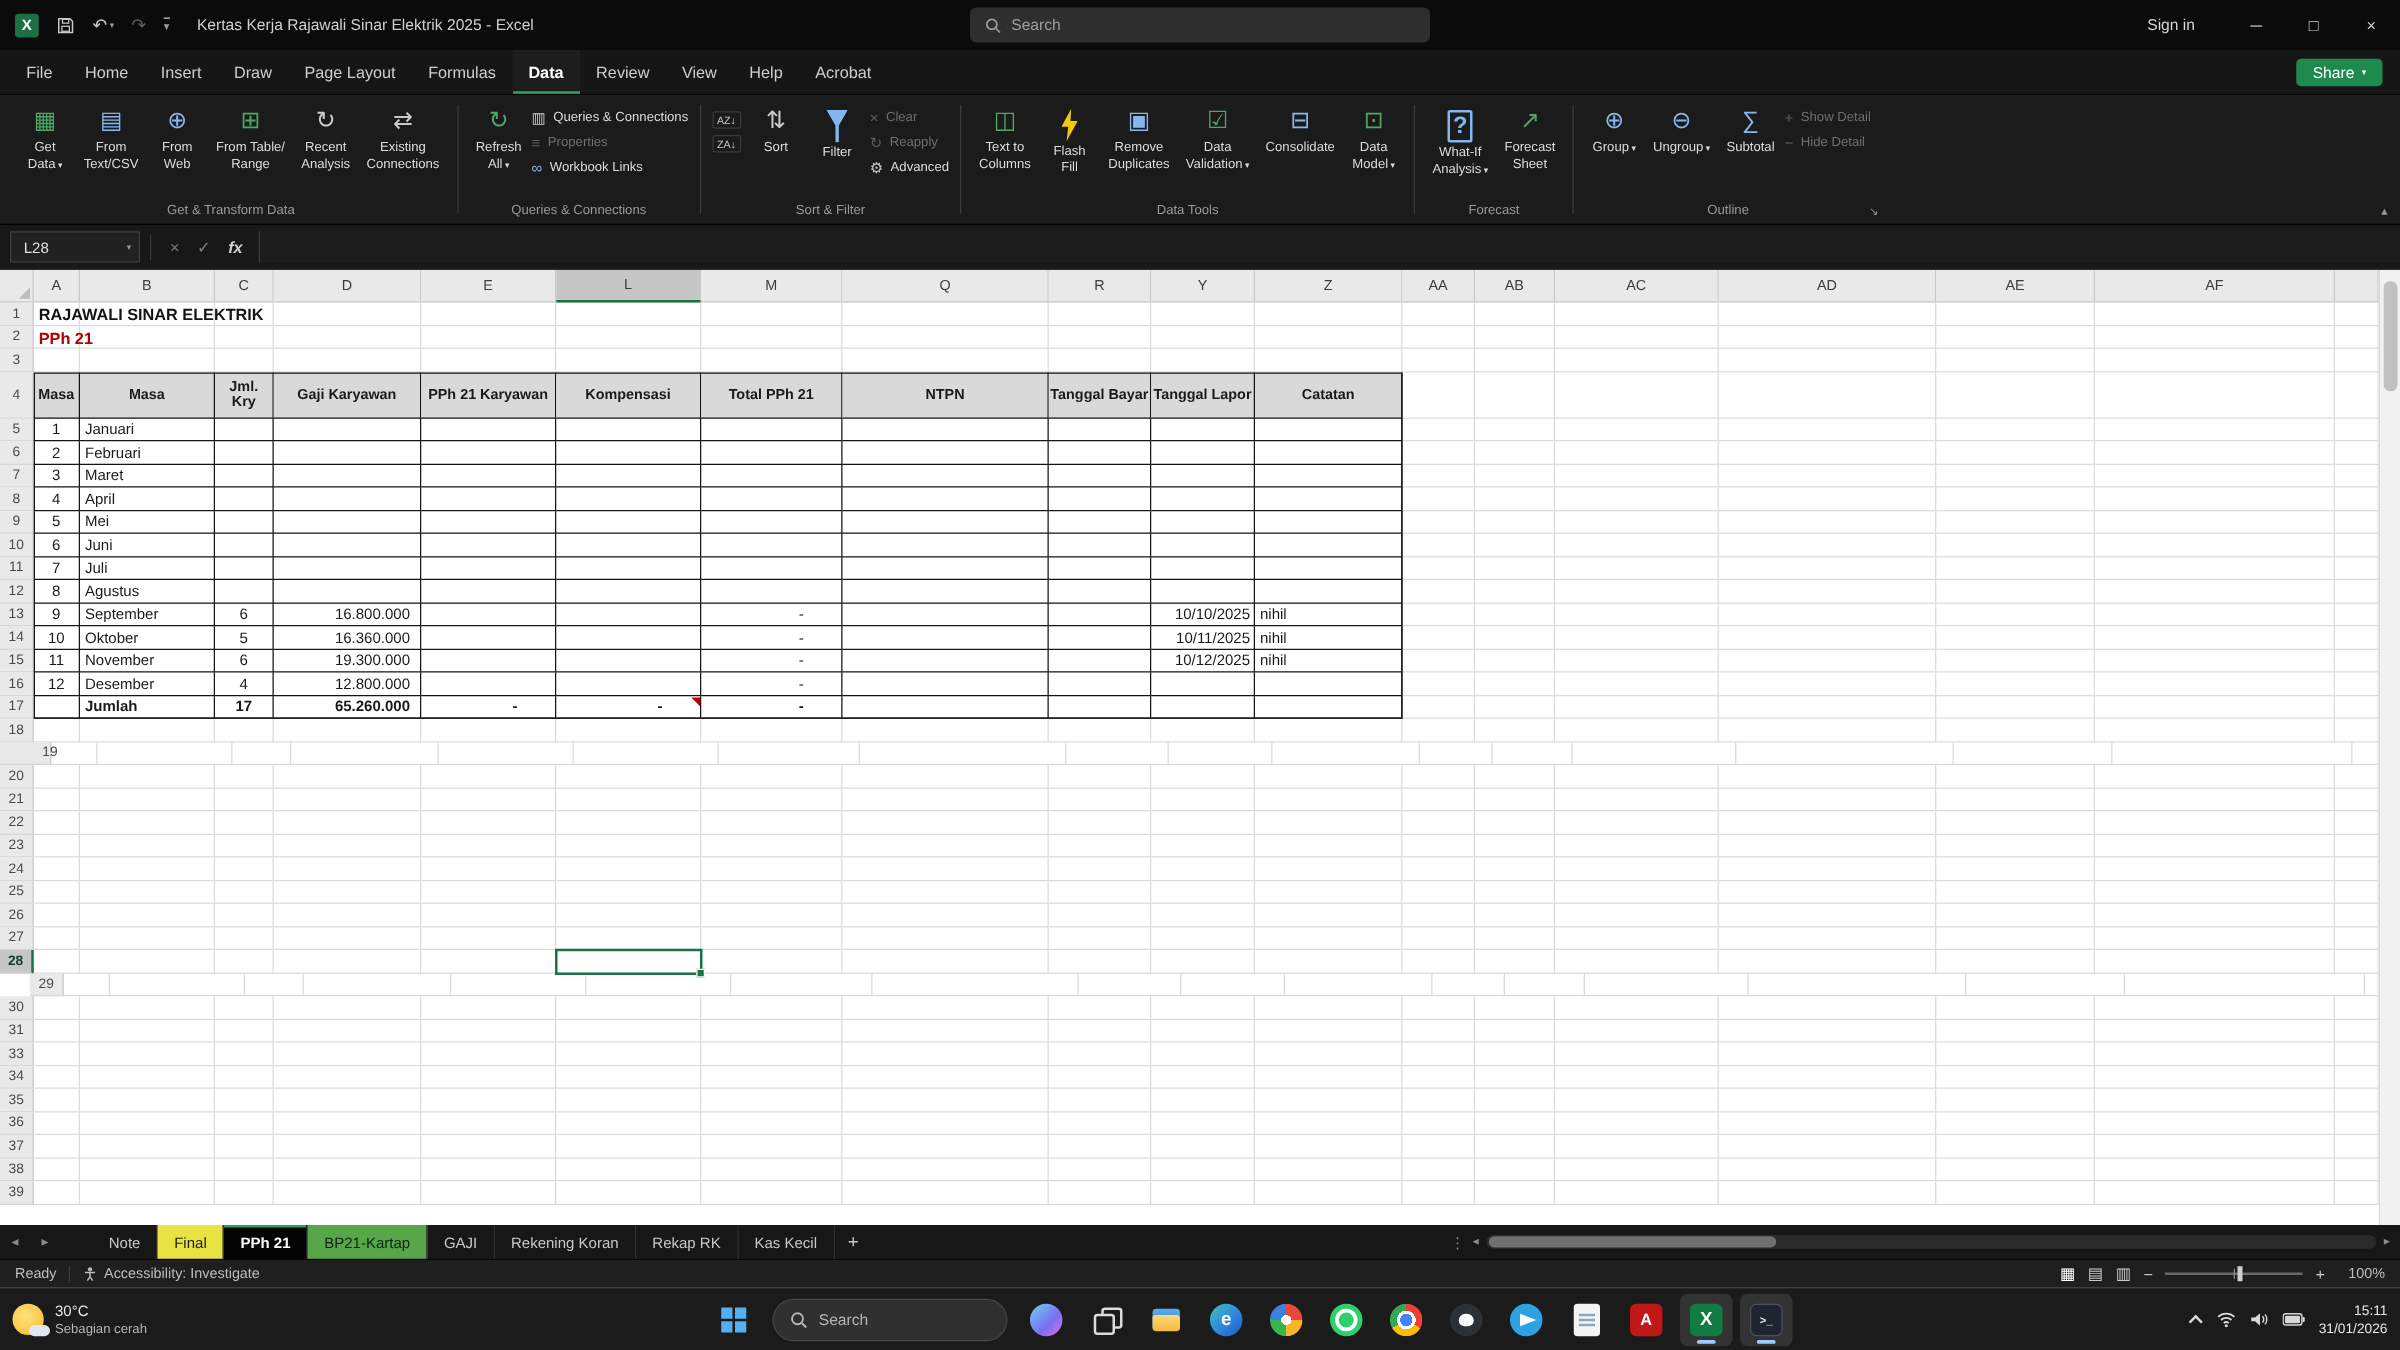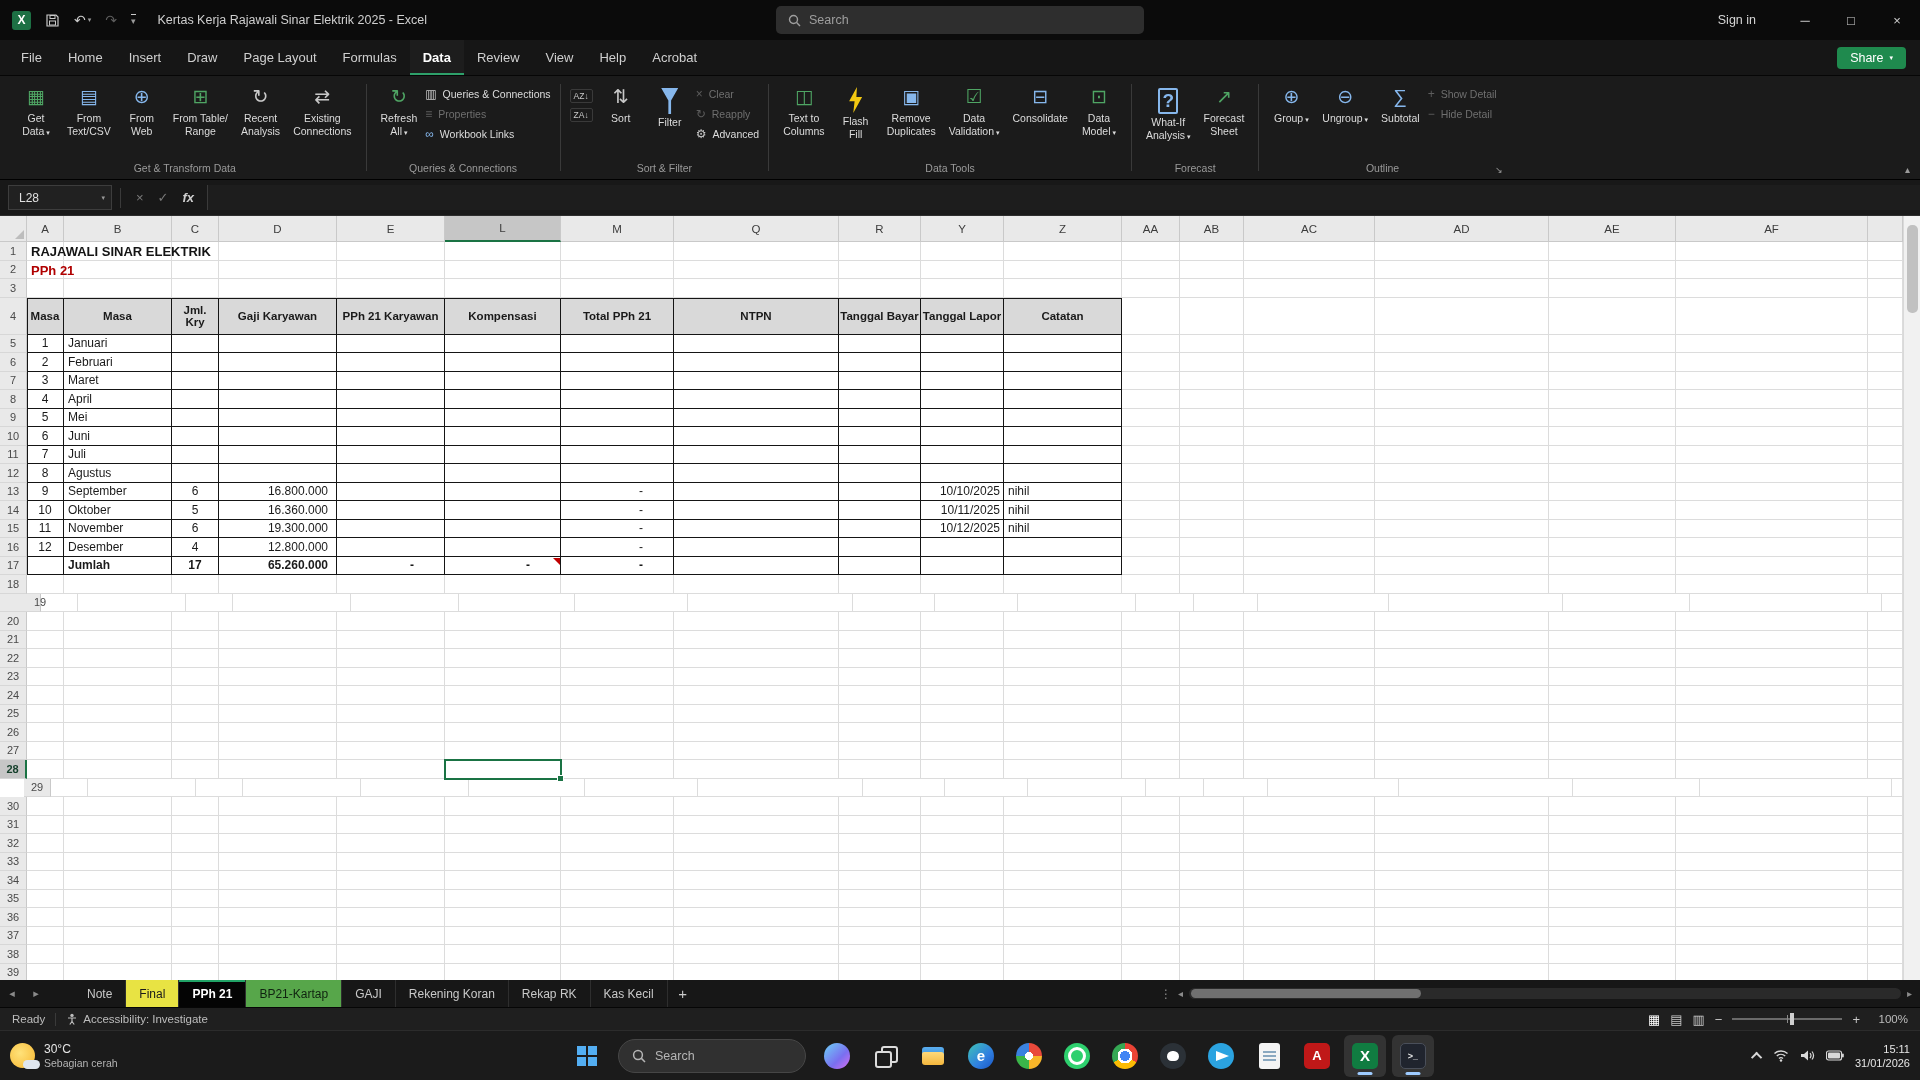--- a/index.html
+++ b/index.html
@@ -1083,41 +1083,20 @@
           <div class="gcell" style="width: 118px;"></div>
           <div class="gcell" style="width: 58px;"></div>
           <div class="gcell" style="width: 64px;"></div>
           <div class="gcell" style="width: 131px;"></div>
           <div class="gcell" style="width: 174px;"></div>
           <div class="gcell" style="width: 127px;"></div>
           <div class="gcell" style="width: 192px;"></div>
           <div class="gcell" style="flex: 1 1 0%;"></div>
         </div>
         <div class="grow" style="height: 18.5px;">
-          <div class="gnum" style="width: 27px;">32</div>
-          <div class="gcell" style="width: 37px;"></div>
-          <div class="gcell" style="width: 108px;"></div>
-          <div class="gcell" style="width: 47px;"></div>
-          <div class="gcell" style="width: 118px;"></div>
-          <div class="gcell" style="width: 108px;"></div>
-          <div class="gcell" style="width: 116px;"></div>
-          <div class="gcell" style="width: 113px;"></div>
-          <div class="gcell" style="width: 165px;"></div>
-          <div class="gcell" style="width: 82px;"></div>
-          <div class="gcell" style="width: 83px;"></div>
-          <div class="gcell" style="width: 118px;"></div>
-          <div class="gcell" style="width: 58px;"></div>
-          <div class="gcell" style="width: 64px;"></div>
-          <div class="gcell" style="width: 131px;"></div>
-          <div class="gcell" style="width: 174px;"></div>
-          <div class="gcell" style="width: 127px;"></div>
-          <div class="gcell" style="width: 192px;"></div>
-          <div class="gcell" style="flex: 1 1 0%;"></div>
-        </div>
-        <div class="grow" style="height: 18.5px;">
           <div class="gnum" style="width: 27px;">33</div>
           <div class="gcell" style="width: 37px;"></div>
           <div class="gcell" style="width: 108px;"></div>
           <div class="gcell" style="width: 47px;"></div>
           <div class="gcell" style="width: 118px;"></div>
           <div class="gcell" style="width: 108px;"></div>
           <div class="gcell" style="width: 116px;"></div>
           <div class="gcell" style="width: 113px;"></div>
           <div class="gcell" style="width: 165px;"></div>
           <div class="gcell" style="width: 82px;"></div>

